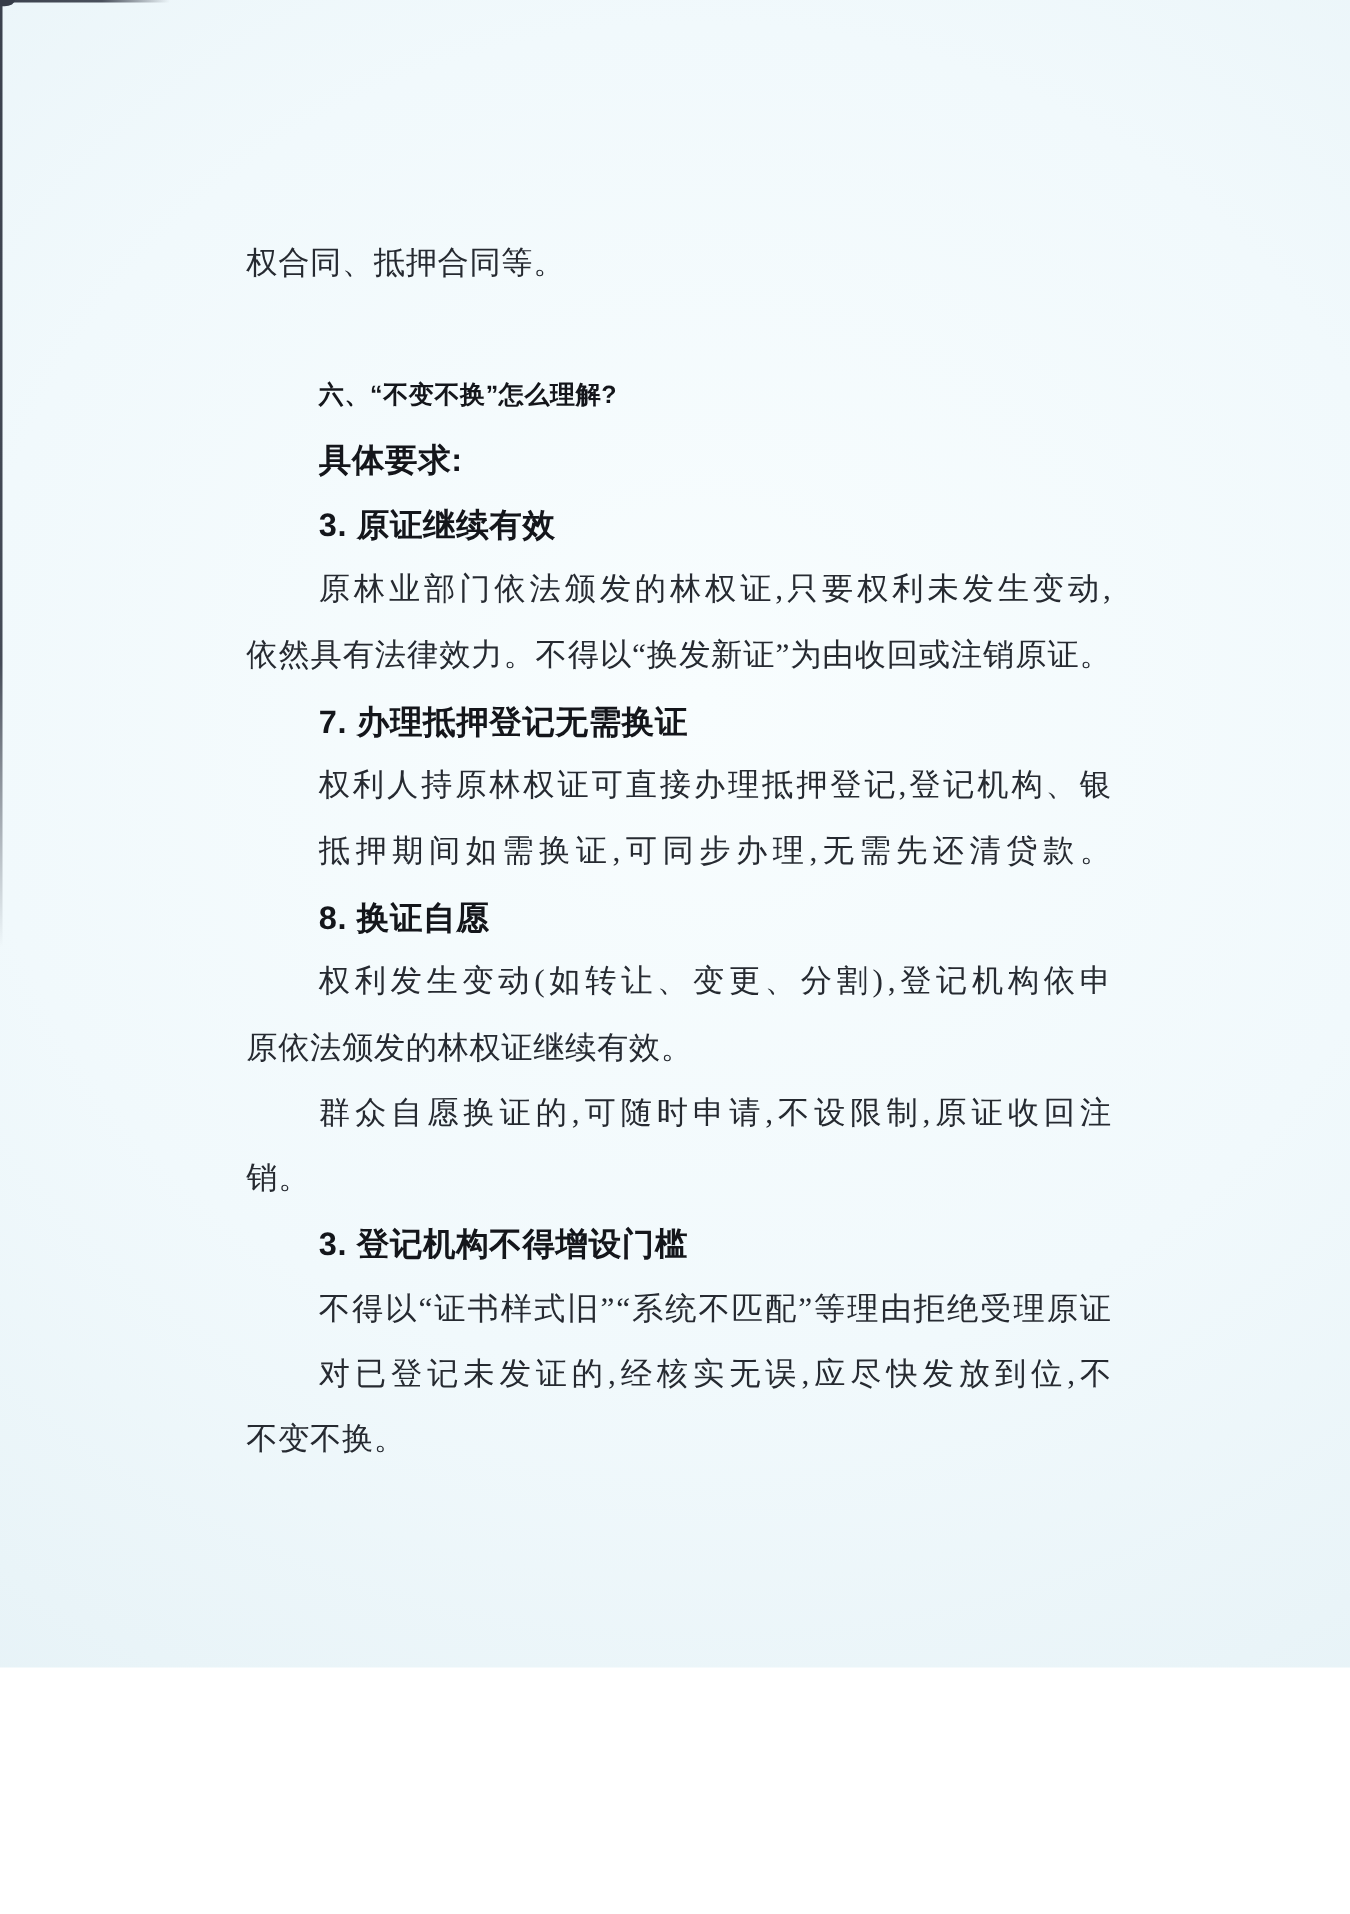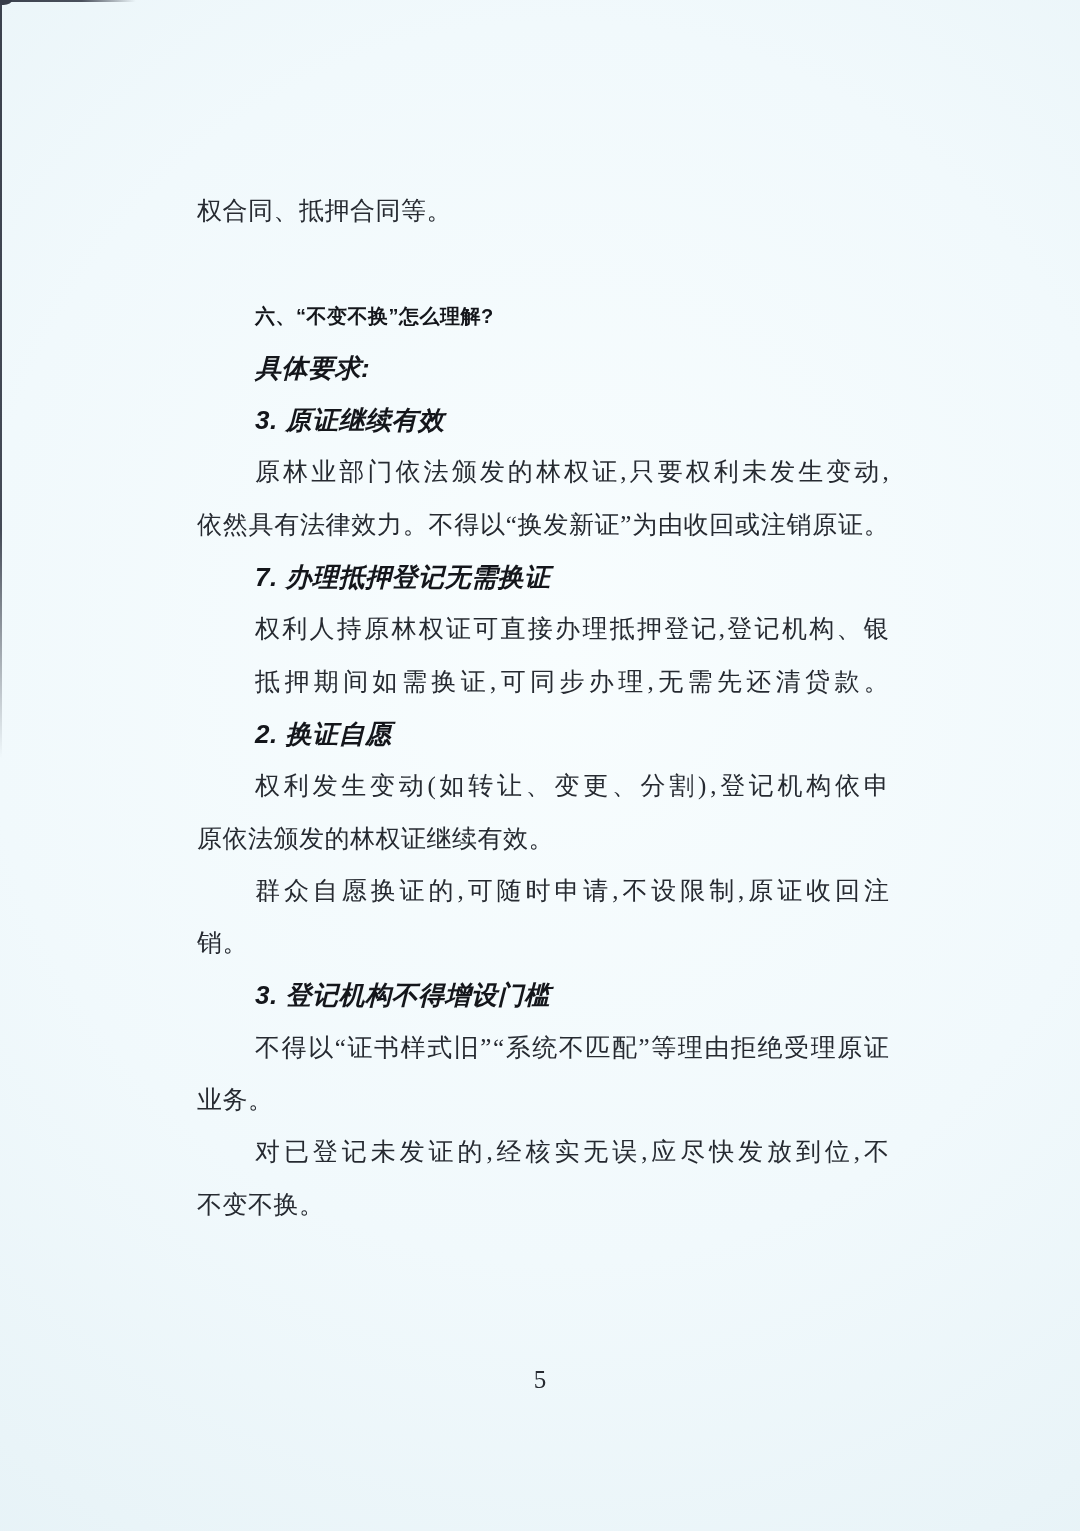--- a/index.html
+++ b/index.html
@@ -4,21 +4,21 @@
 <style>
   * { margin: 0; padding: 0; box-sizing: border-box; }
   html, body { width: 1080px; height: 1531px; }
   body {
     font-family: "Liberation Serif", serif;
     overflow: hidden;
   }
   .page {
     position: relative;
     width: 1080px;
-    height: 1531px;
+    height: 1334px;
     background:
       radial-gradient(ellipse 120% 90% at 52% 42%,
         #f8fdfe 0%, #f1f9fc 45%, #e9f4f8 72%, #e0eef4 100%);
     overflow: hidden;
     padding-left: 33px;
   }
   
   .edge-left {
     position: absolute; left: 0; top: 0;
     width: 2px; height: 758px;
@@ -57,21 +57,21 @@
     justify-content: space-between;
     letter-spacing: 0;
   }
   .line.justify span { display: inline-block; }
   .line.heading, .line.subheading {
     font-family: "Liberation Sans", sans-serif;
     font-weight: bold;
     color: #14161b;
   }
   .line.heading { font-size: 20px; }
-  .line.subheading { font-size: 26px; font-style: italic; }
+  .line.subheading { font-size: 26px; }
   .line.blank {  }
   .page-number {
     position: absolute;
     left: 0; right: 0;
     top: 1366px;
     text-align: center;
     font-size: 25px;
     color: #262a31;
     font-family: "Liberation Serif", serif;
   }
@@ -191,21 +191,21 @@
         <span>,</span>
         <span>无</span>
         <span>需</span>
         <span>先</span>
         <span>还</span>
         <span>清</span>
         <span>贷</span>
         <span>款</span>
         <span>。</span>
       </div>
-      <div class="line subheading indent">2. 换证自愿</div>
+      <div class="line subheading indent">8. 换证自愿</div>
       <div class="line body indent justify">
         <span>权</span>
         <span>利</span>
         <span>发</span>
         <span>生</span>
         <span>变</span>
         <span>动</span>
         <span>(</span>
         <span>如</span>
         <span>转</span>
@@ -275,21 +275,20 @@
         <span>等</span>
         <span>理</span>
         <span>由</span>
         <span>拒</span>
         <span>绝</span>
         <span>受</span>
         <span>理</span>
         <span>原</span>
         <span>证</span>
       </div>
-      <div class="line body">业务。</div>
       <div class="line body indent justify">
         <span>对</span>
         <span>已</span>
         <span>登</span>
         <span>记</span>
         <span>未</span>
         <span>发</span>
         <span>证</span>
         <span>的</span>
         <span>,</span>

